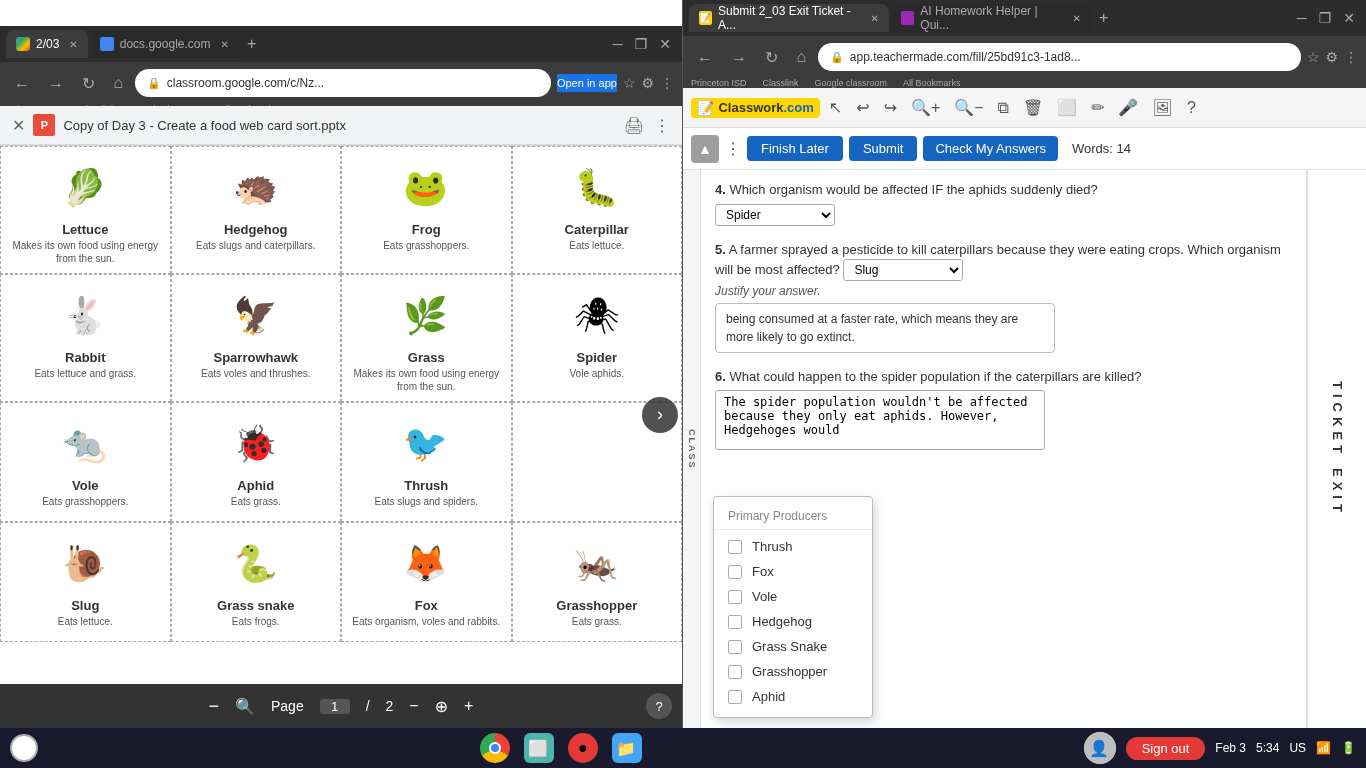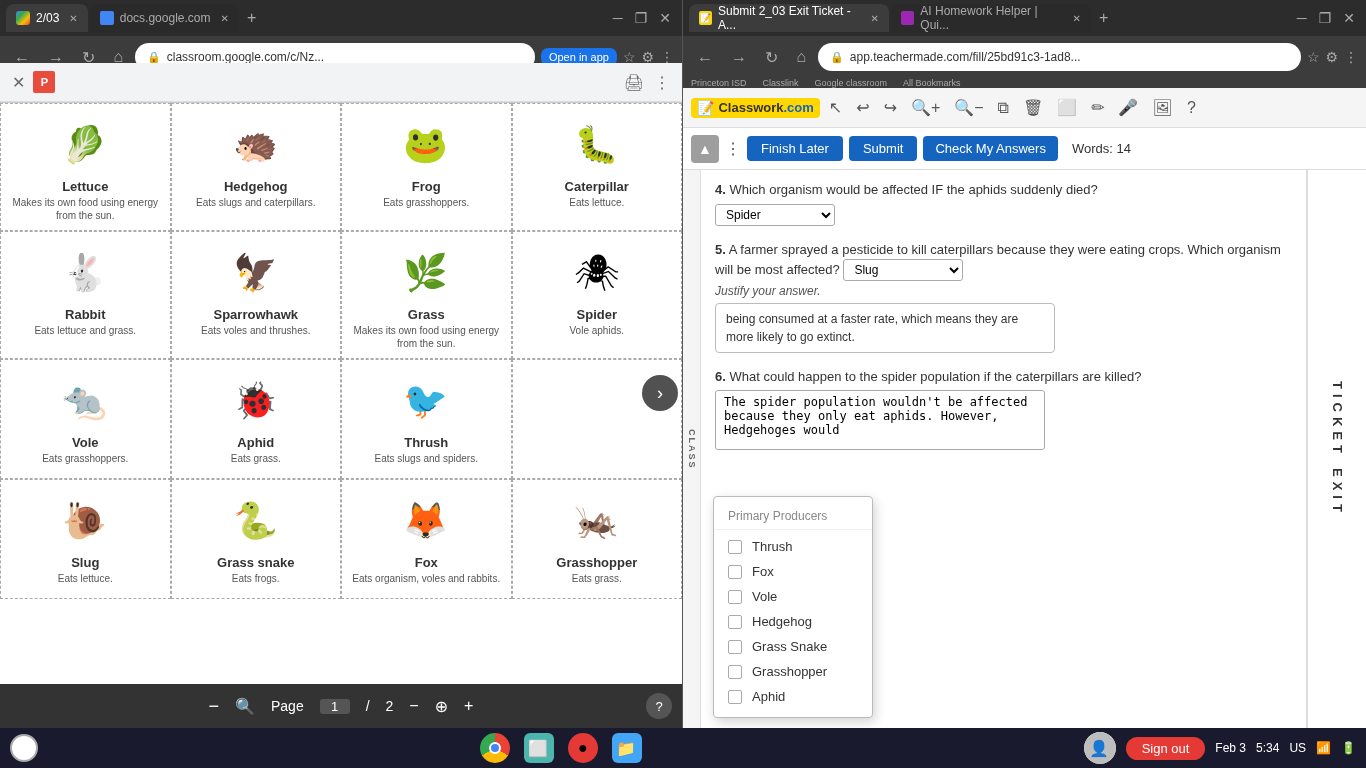--- a/index.html
+++ b/index.html
@@ -20,21 +20,21 @@
     }
     .circle-icon { width: 28px; height: 28px; border-radius: 50%; background: #333; display: flex; align-items: center; justify-content: center; font-size: 13px; color: #fff; }
 
     
     .main-area { display: flex; width: 1366px; height: 728px; }
 
     
     .left-panel { width: 683px; height: 728px; background: #fff; display: flex; flex-direction: column; border-right: 1px solid #555; }
 
     
-    .browser-chrome { background: #3c3c3c; height: 63px; }
+    .browser-chrome { background: #3c3c3c; height: 80px; margin-top: 26px; }
     .tab-bar { display: flex; align-items: center; height: 36px; background: #2c2c2c; padding: 0 6px; gap: 2px; }
     .tab { display: flex; align-items: center; height: 28px; border-radius: 8px 8px 0 0; padding: 0 10px; font-size: 12px; max-width: 200px; gap: 6px; cursor: pointer; }
     .tab.active { background: #3c3c3c; color: #fff; }
     .tab.inactive { background: #2a2a2a; color: #aaa; }
     .tab-close { font-size: 10px; color: #aaa; margin-left: 4px; cursor: pointer; }
     .tab-new { background: none; border: none; color: #aaa; font-size: 16px; cursor: pointer; padding: 0 6px; }
     .nav-bar { display: flex; align-items: center; height: 42px; background: #3c3c3c; padding: 0 8px; gap: 6px; }
     .nav-btn { background: none; border: none; color: #aaa; font-size: 16px; cursor: pointer; padding: 2px 6px; }
     .address-bar { flex: 1; background: #fff; border-radius: 20px; height: 28px; display: flex; align-items: center; padding: 0 12px; font-size: 12px; color: #333; gap: 6px; }
     .address-icon { font-size: 11px; color: #666; }
@@ -145,38 +145,39 @@
       </div>
       <div class="nav-bar">
         <button class="nav-btn">←</button>
         <button class="nav-btn">→</button>
         <button class="nav-btn">↻</button>
         <button class="nav-btn">⌂</button>
         <div class="address-bar">
           <span class="address-icon">🔒</span>
           <span>classroom.google.com/c/Nz...</span>
         </div>
-        <button class="toolbar-icon-btn" style="background:#1a73e8;color:#fff;border-radius:7px;padding:3px 8px;font-size:11px;">Open in app</button>
+        <button class="toolbar-icon-btn" style="background:#1a73e8;color:#fff;border-radius:0;padding:3px 0;font-size:11px;">Open in app</button>
         <button class="toolbar-icon-btn">☆</button>
         <button class="toolbar-icon-btn">⚙</button>
         <button class="toolbar-icon-btn">⋮</button>
       </div>
 
       <div style="background:#3c3c3c; height:10px; display:flex; align-items:center; padding: 0 8px; gap:16px;">
         <span style="font-size:9px;color:#aaa;">Princeton ISD</span>
         <span style="font-size:9px;color:#aaa;">Classlink</span>
         <span style="font-size:9px;color:#aaa;">Google classroom</span>
         <span style="font-size:9px;color:#aaa;">All Bookmarks</span>
       </div>
     </div>
 
     <div class="doc-header">
       <div class="doc-title">
         <span class="doc-close">✕</span>
         <div class="doc-icon">P</div>
+        <span style="font-size:13px;">Copy of Day 3 - Create a food web card sort.pptx</span>
       </div>
       <div class="doc-actions">
         <button class="doc-action-btn">🖨</button>
         <button class="doc-action-btn">⋮</button>
       </div>
     </div>
 
     <div class="card-grid-wrapper" style="flex:1;overflow:hidden;position:relative;">
       <div class="card-grid" id="card-grid">
       <div class="card">

